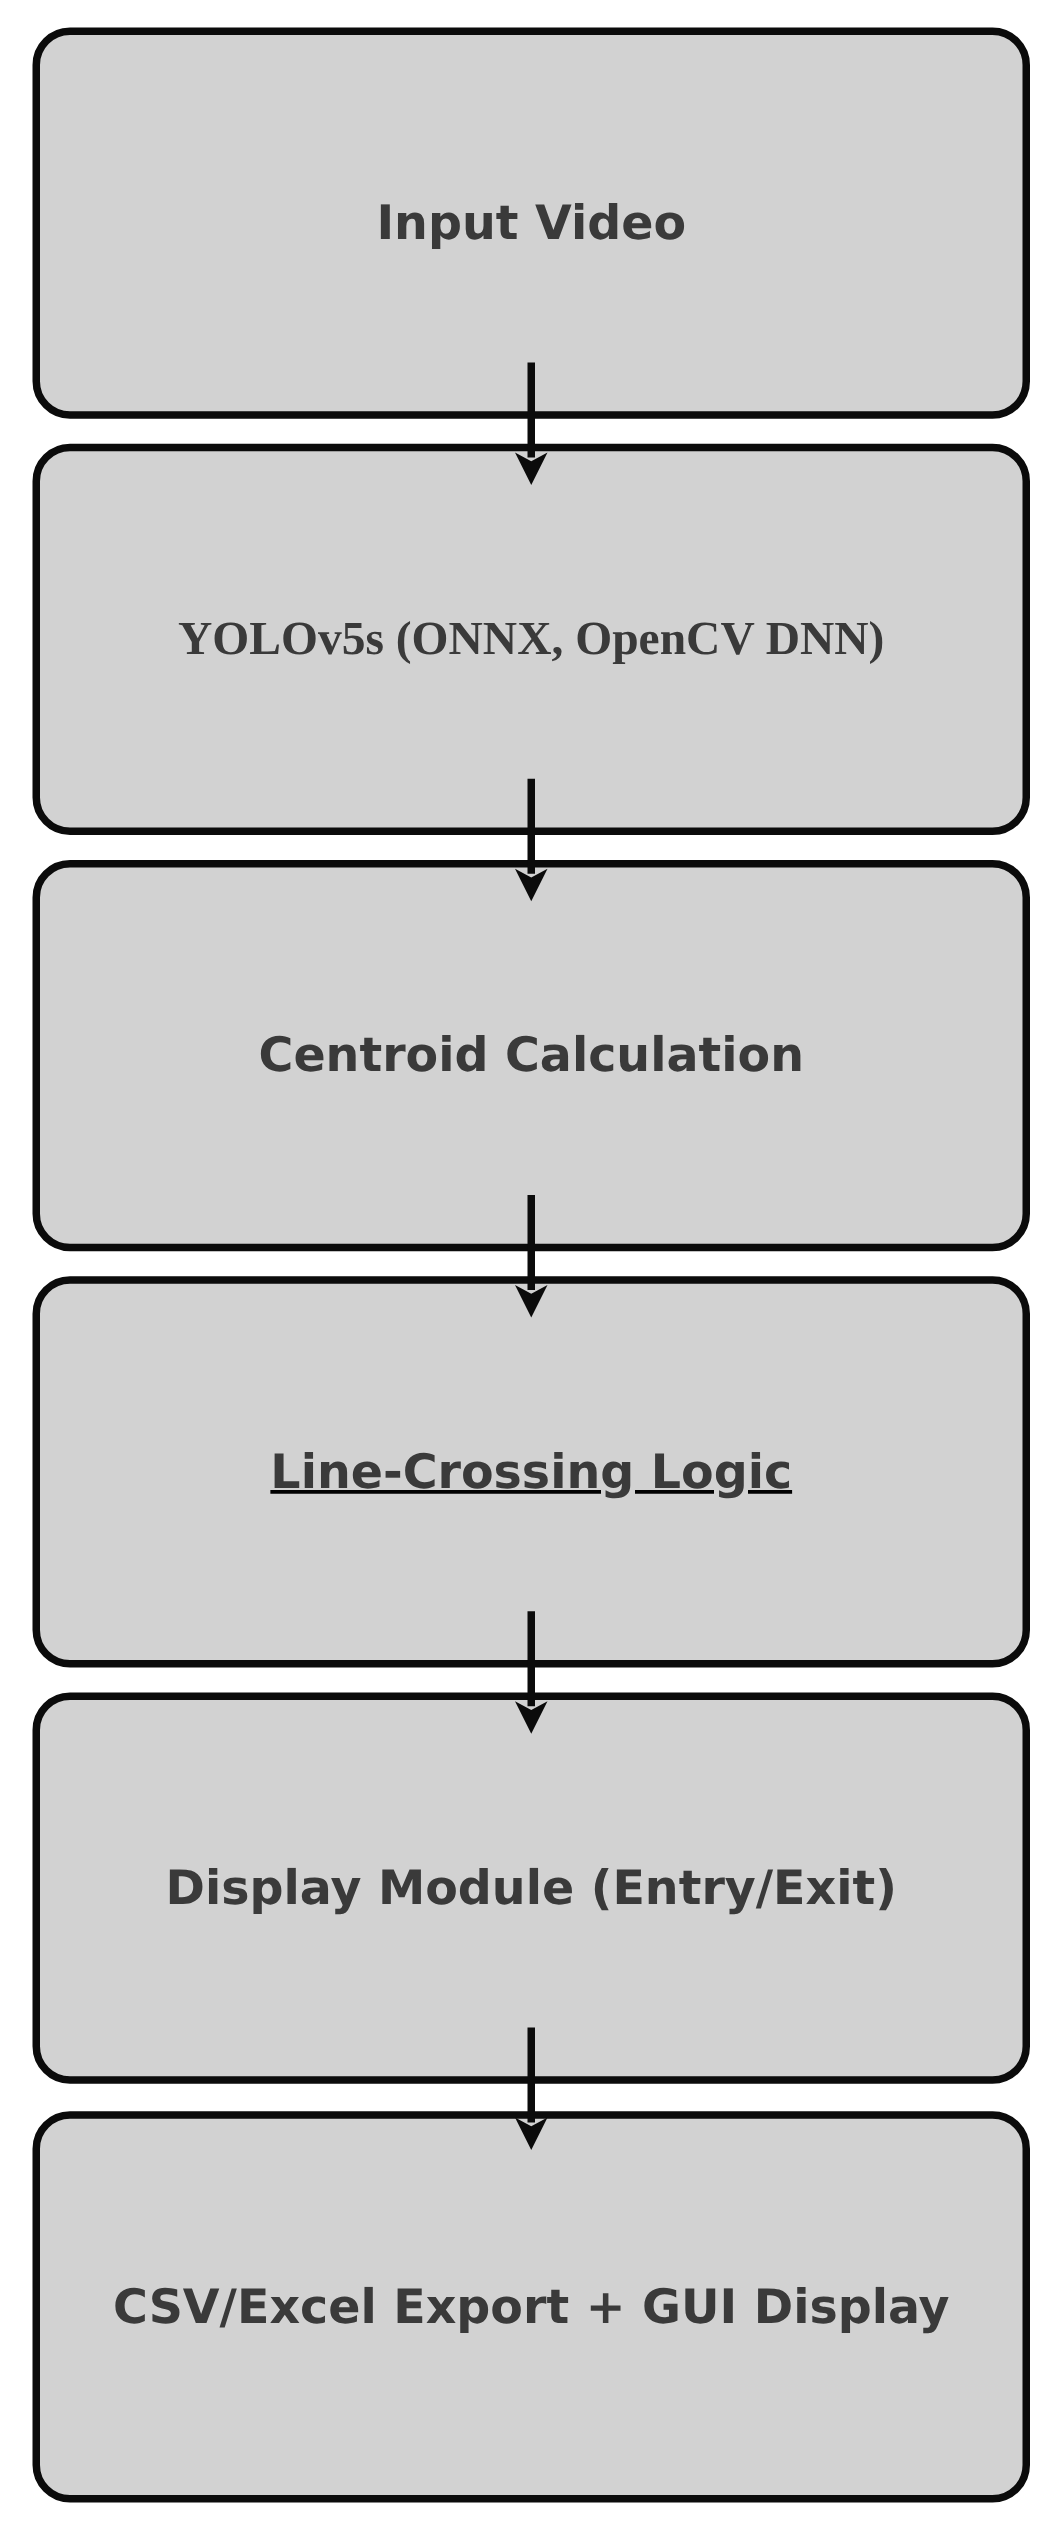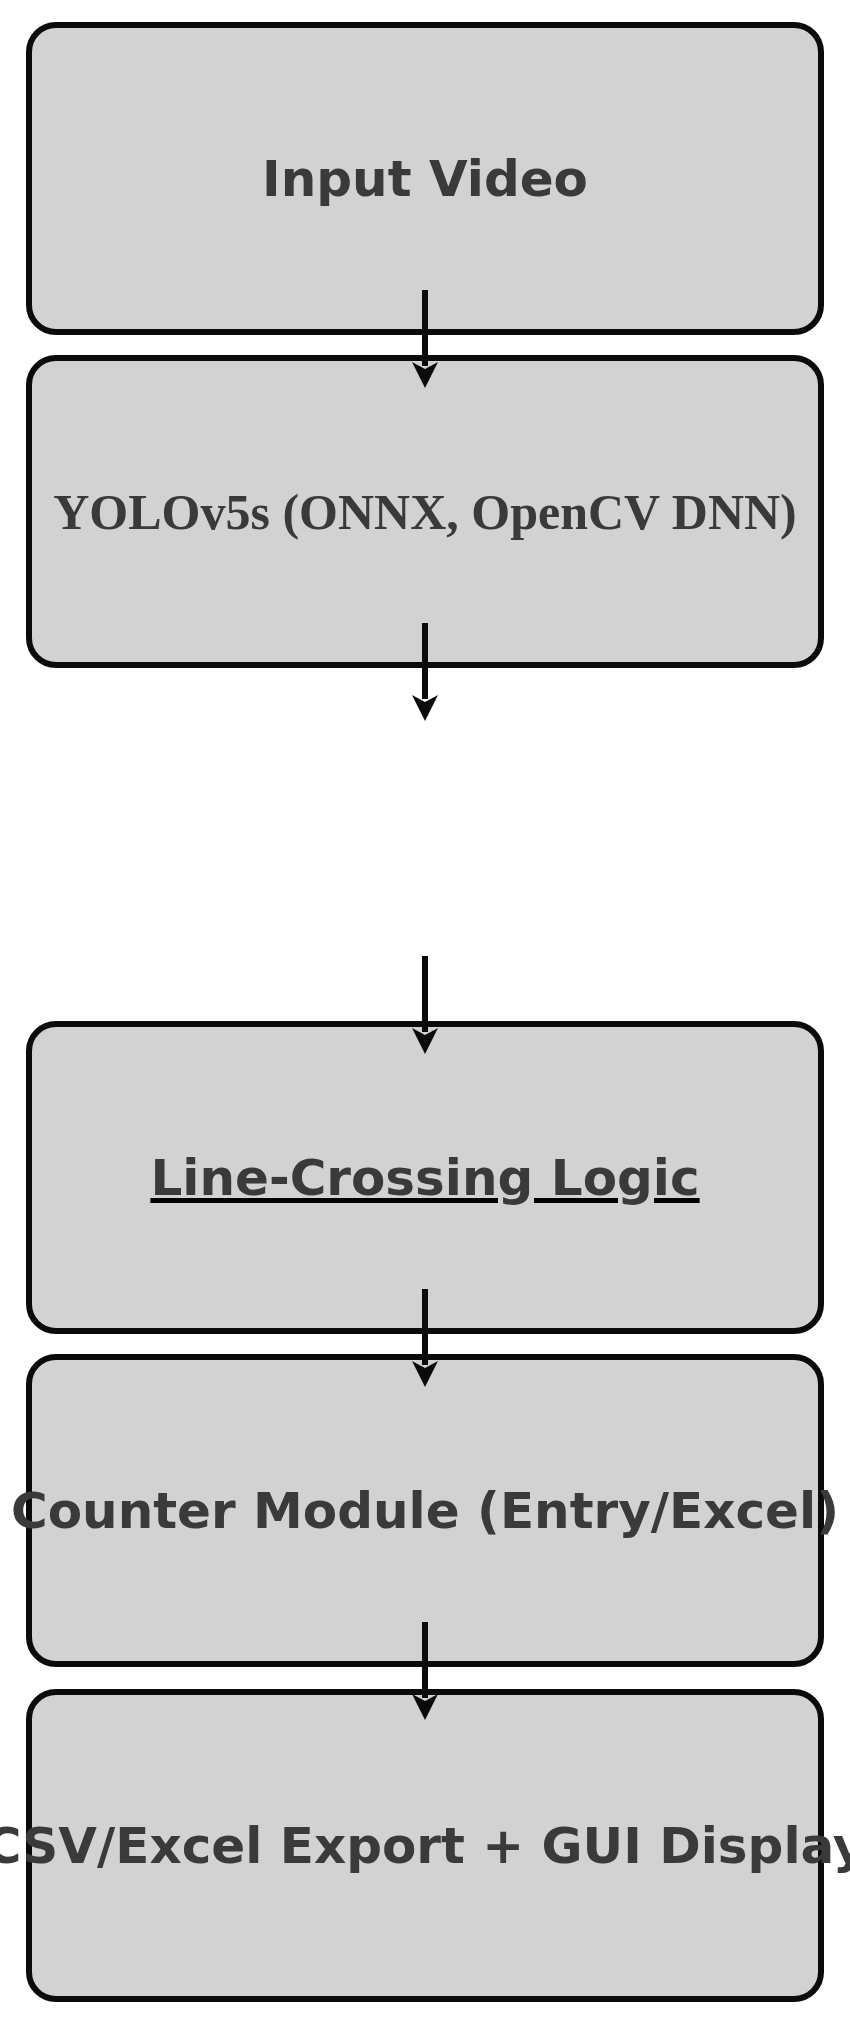--- a/index.html
+++ b/index.html
@@ -31,21 +31,21 @@
     background: var(--node-fill);
     border: 6px solid var(--node-border);
     border-radius: 30px;
     display: flex;
     align-items: center;
     justify-content: center;
     padding: 0 10px;
   }
   .node-label {
     font-weight: bold;
-    font-size: 50px;
+    font-size: 38px;
     line-height: 1.2;
     color: var(--text-color);
     text-align: left;
     white-space: nowrap;
   }
   .n1 { top: 22px; }
   .n2 { top: 355px; font-family: Liberation Serif, serif; }
   .n3 { top: 688px; }
   .n4 { top: 1021px; text-decoration: underline; }
   .n5 { top: 1354px; }
@@ -66,27 +66,30 @@
 <div class="flowchart">
 
   <div class="node n1">
     <span class="node-label">Input Video</span>
   </div>
 
   <div class="node n2">
     <span class="node-label">YOLOv5s (ONNX, OpenCV DNN)</span>
   </div>
 
+  <div class="node n3">
+    <span class="node-label">Centroid Calculation</span>
+  </div>
 
   <div class="node n4">
     <span class="node-label">Line-Crossing Logic</span>
   </div>
 
   <div class="node n5">
-    <span class="node-label">Counter Module (Entry/Excel)</span>
+    <span class="node-label">Display Module (Entry/Exit)</span>
   </div>
 
   <div class="node n6">
     <span class="node-label">CSV/Excel Export + GUI Display</span>
   </div>
 
   <svg class="arrows" viewBox="0 0 850 2018" xmlns="http://www.w3.org/2000/svg" aria-hidden="true">
     <g>
       <line x1="425" y1="290" x2="425" y2="366" stroke="currentColor" stroke-width="6"></line>
       <path d="M425,388 L412,362 L425,369 L438,362 Z" fill="currentColor"></path>

